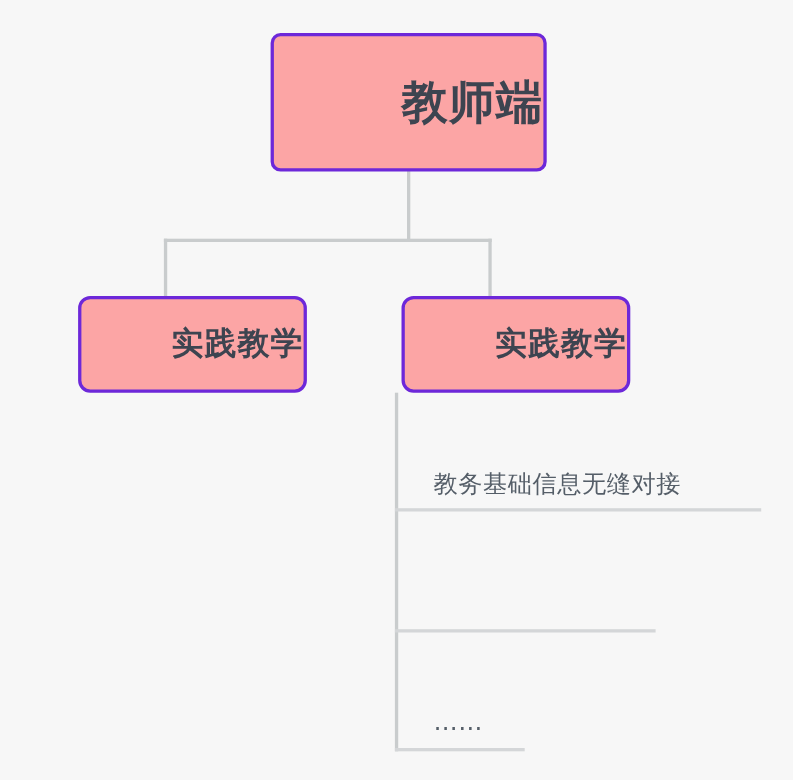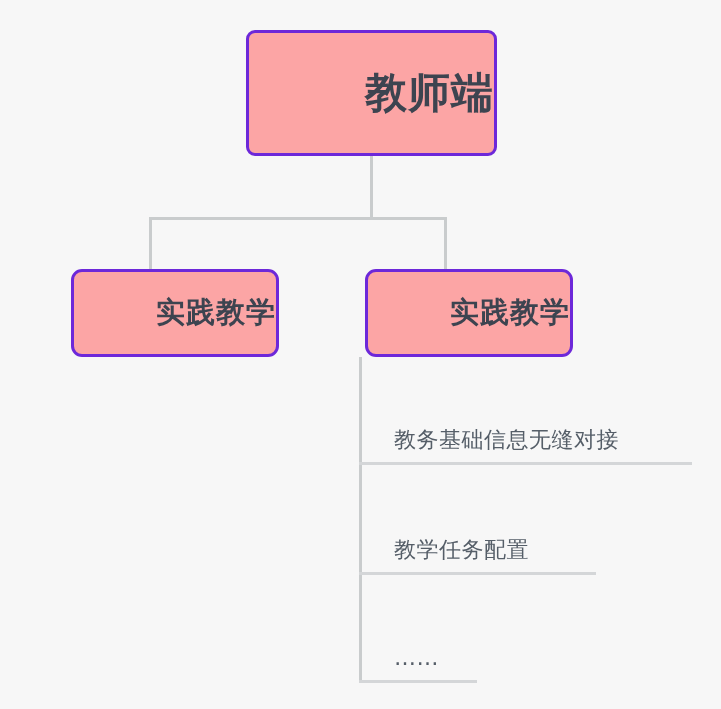--- a/index.html
+++ b/index.html
@@ -99,19 +99,18 @@
     <span>实践教学</span>
   </div>
 
   <div class="node node-l2 node-manage">
     <span>实践教学</span>
   </div>
 
   <div class="leaf-label" style="left:394px; top:425px;text-align:right;">教务基础信息无缝对接</div>
   <div class="leaf-rule" style="left:359px; top:462px; width:333px;"></div>
 
-  <div class="leaf-label" style="left:394px; top:535px;">教学任务配置</div>
   <div class="leaf-rule" style="left:359px; top:572px; width:237px;"></div>
 
   <div class="leaf-label" style="left:394px; top:645px;">……</div>
   <div class="leaf-rule" style="left:359px; top:680px; width:118px;"></div>
 
 </div>
 
 </body></html>

